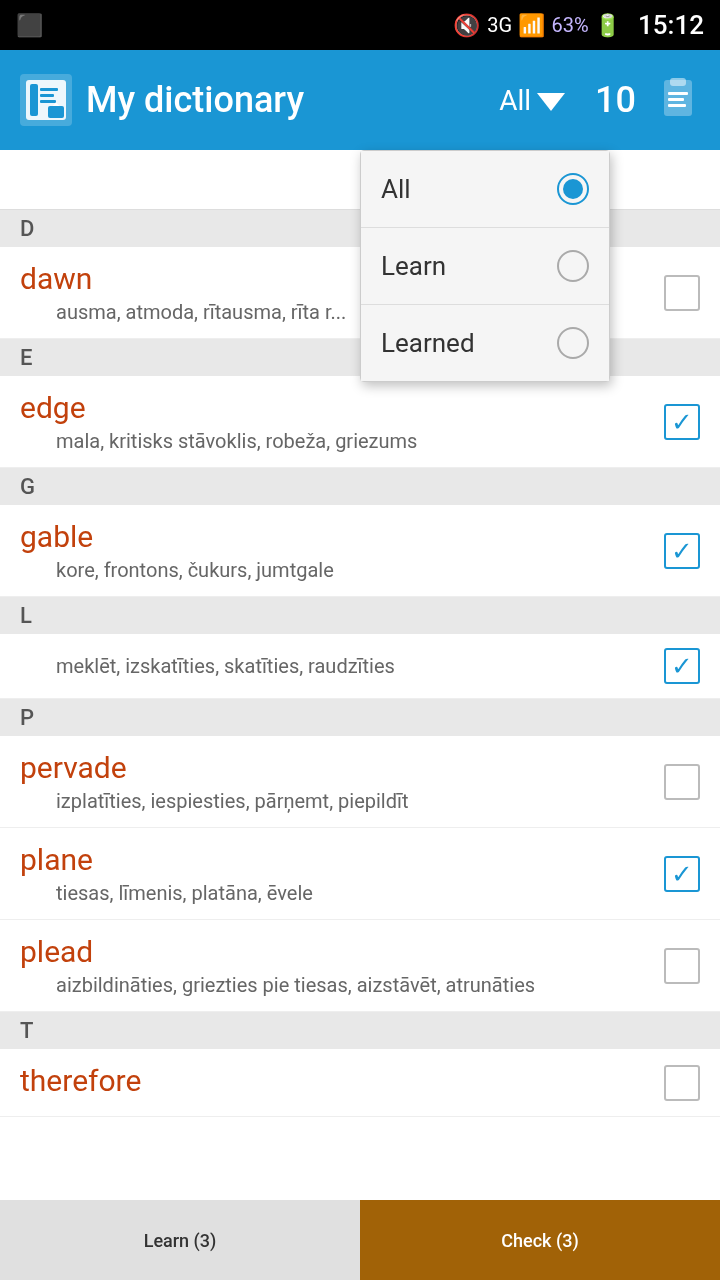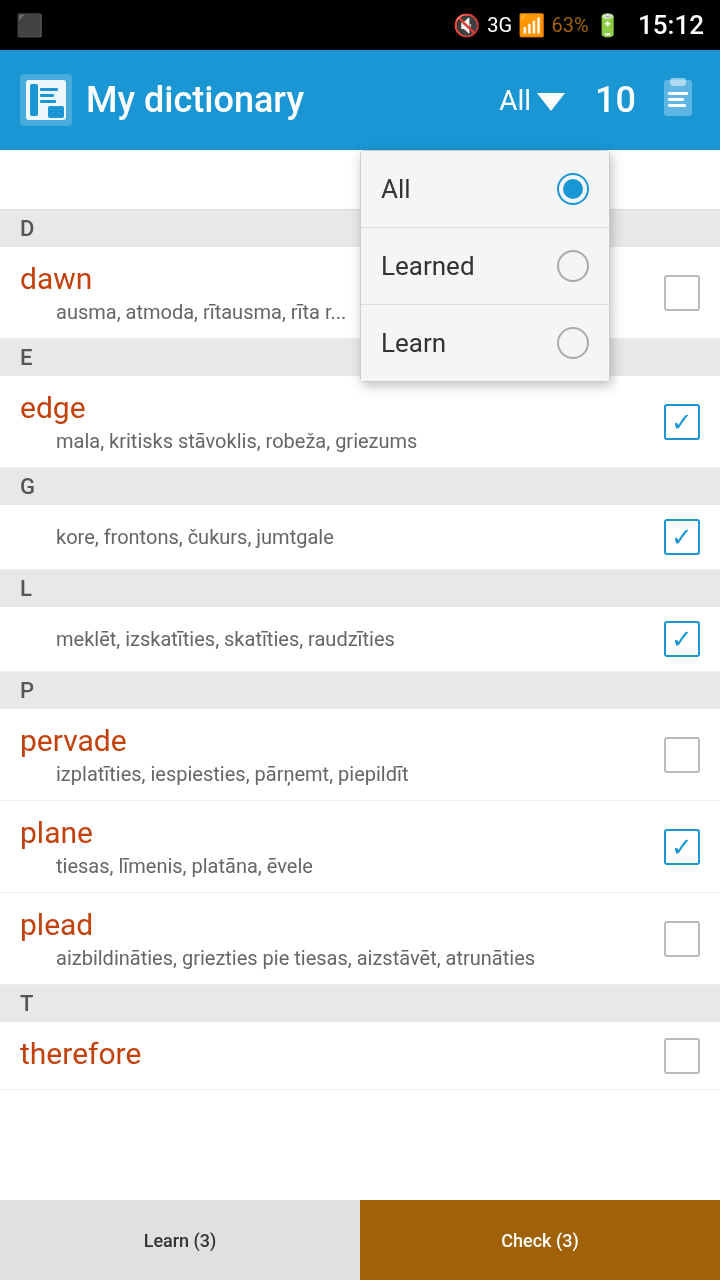--- a/index.html
+++ b/index.html
@@ -234,21 +234,21 @@
 <body>
 
 <div class="status-bar">
   <div class="status-bar-left">
     <span style="color:white;font-size:22px;">⬛</span>
   </div>
   <div class="status-icons">
     <span style="font-size:22px;">🔇</span>
     <span style="color:white;font-size:20px;">3G</span>
     <span style="font-size:22px;">📶</span>
-    <span style="color:#a16207;font-size:20px;text-align:right;">63%</span>
+    <span style="color:#c4b5fd;font-size:20px;text-align:right;">63%</span>
     <span style="font-size:22px;">🔋</span>
   </div>
   <span class="status-time">15:12</span>
 </div>
 
 <div class="header">
   <svg class="header-icon" viewBox="0 0 52 52" fill="none" xmlns="http://www.w3.org/2000/svg">
     <rect width="52" height="52" rx="4" fill="rgba(255,255,255,0.2)"></rect>
     <rect x="6" y="6" width="40" height="40" rx="3" fill="white" opacity="0.9"></rect>
     <rect x="10" y="10" width="8" height="32" rx="2" fill="#1a96d4"></rect>
@@ -278,27 +278,27 @@
 <div class="search-area"></div>
 
 <div class="dropdown-overlay">
   <div class="dropdown-item">
     <span class="dropdown-item-text">All</span>
     <div class="radio-btn selected">
       <div class="radio-inner"></div>
     </div>
   </div>
   <div class="dropdown-item">
+    <span class="dropdown-item-text">Learn</span>
+    <div class="radio-btn"></div>
+  </div>
+  <div class="dropdown-item">
     <span class="dropdown-item-text">Learned</span>
     <div class="radio-btn"></div>
   </div>
-  <div class="dropdown-item">
-    <span class="dropdown-item-text">Learn</span>
-    <div class="radio-btn"></div>
-  </div>
 </div>
 
 <div class="word-list" id="word-list">
 <div class="section-header">D</div>
     <div class="word-row">
       <div class="word-content">
         <div class="word-title">dawn</div>
         <div class="word-translation">ausma, atmoda, rītausma, rīta r...</div>
       </div>
       <div class="checkbox"></div>
@@ -309,20 +309,21 @@
         <div class="word-title">edge</div>
         <div class="word-translation">mala, kritisks stāvoklis, robeža, griezums</div>
       </div>
       <div class="checkbox checked">
         <span class="checkmark">✓</span>
       </div>
     </div>
     <div class="section-header">G</div>
     <div class="word-row">
       <div class="word-content">
+        <div class="word-title">gable</div>
         <div class="word-translation">kore, frontons, čukurs, jumtgale</div>
       </div>
       <div class="checkbox checked">
         <span class="checkmark">✓</span>
       </div>
     </div>
     <div class="section-header">L</div>
     <div class="word-row">
       <div class="word-content">
         <div class="word-translation">meklēt, izskatīties, skatīties, raudzīties</div>

